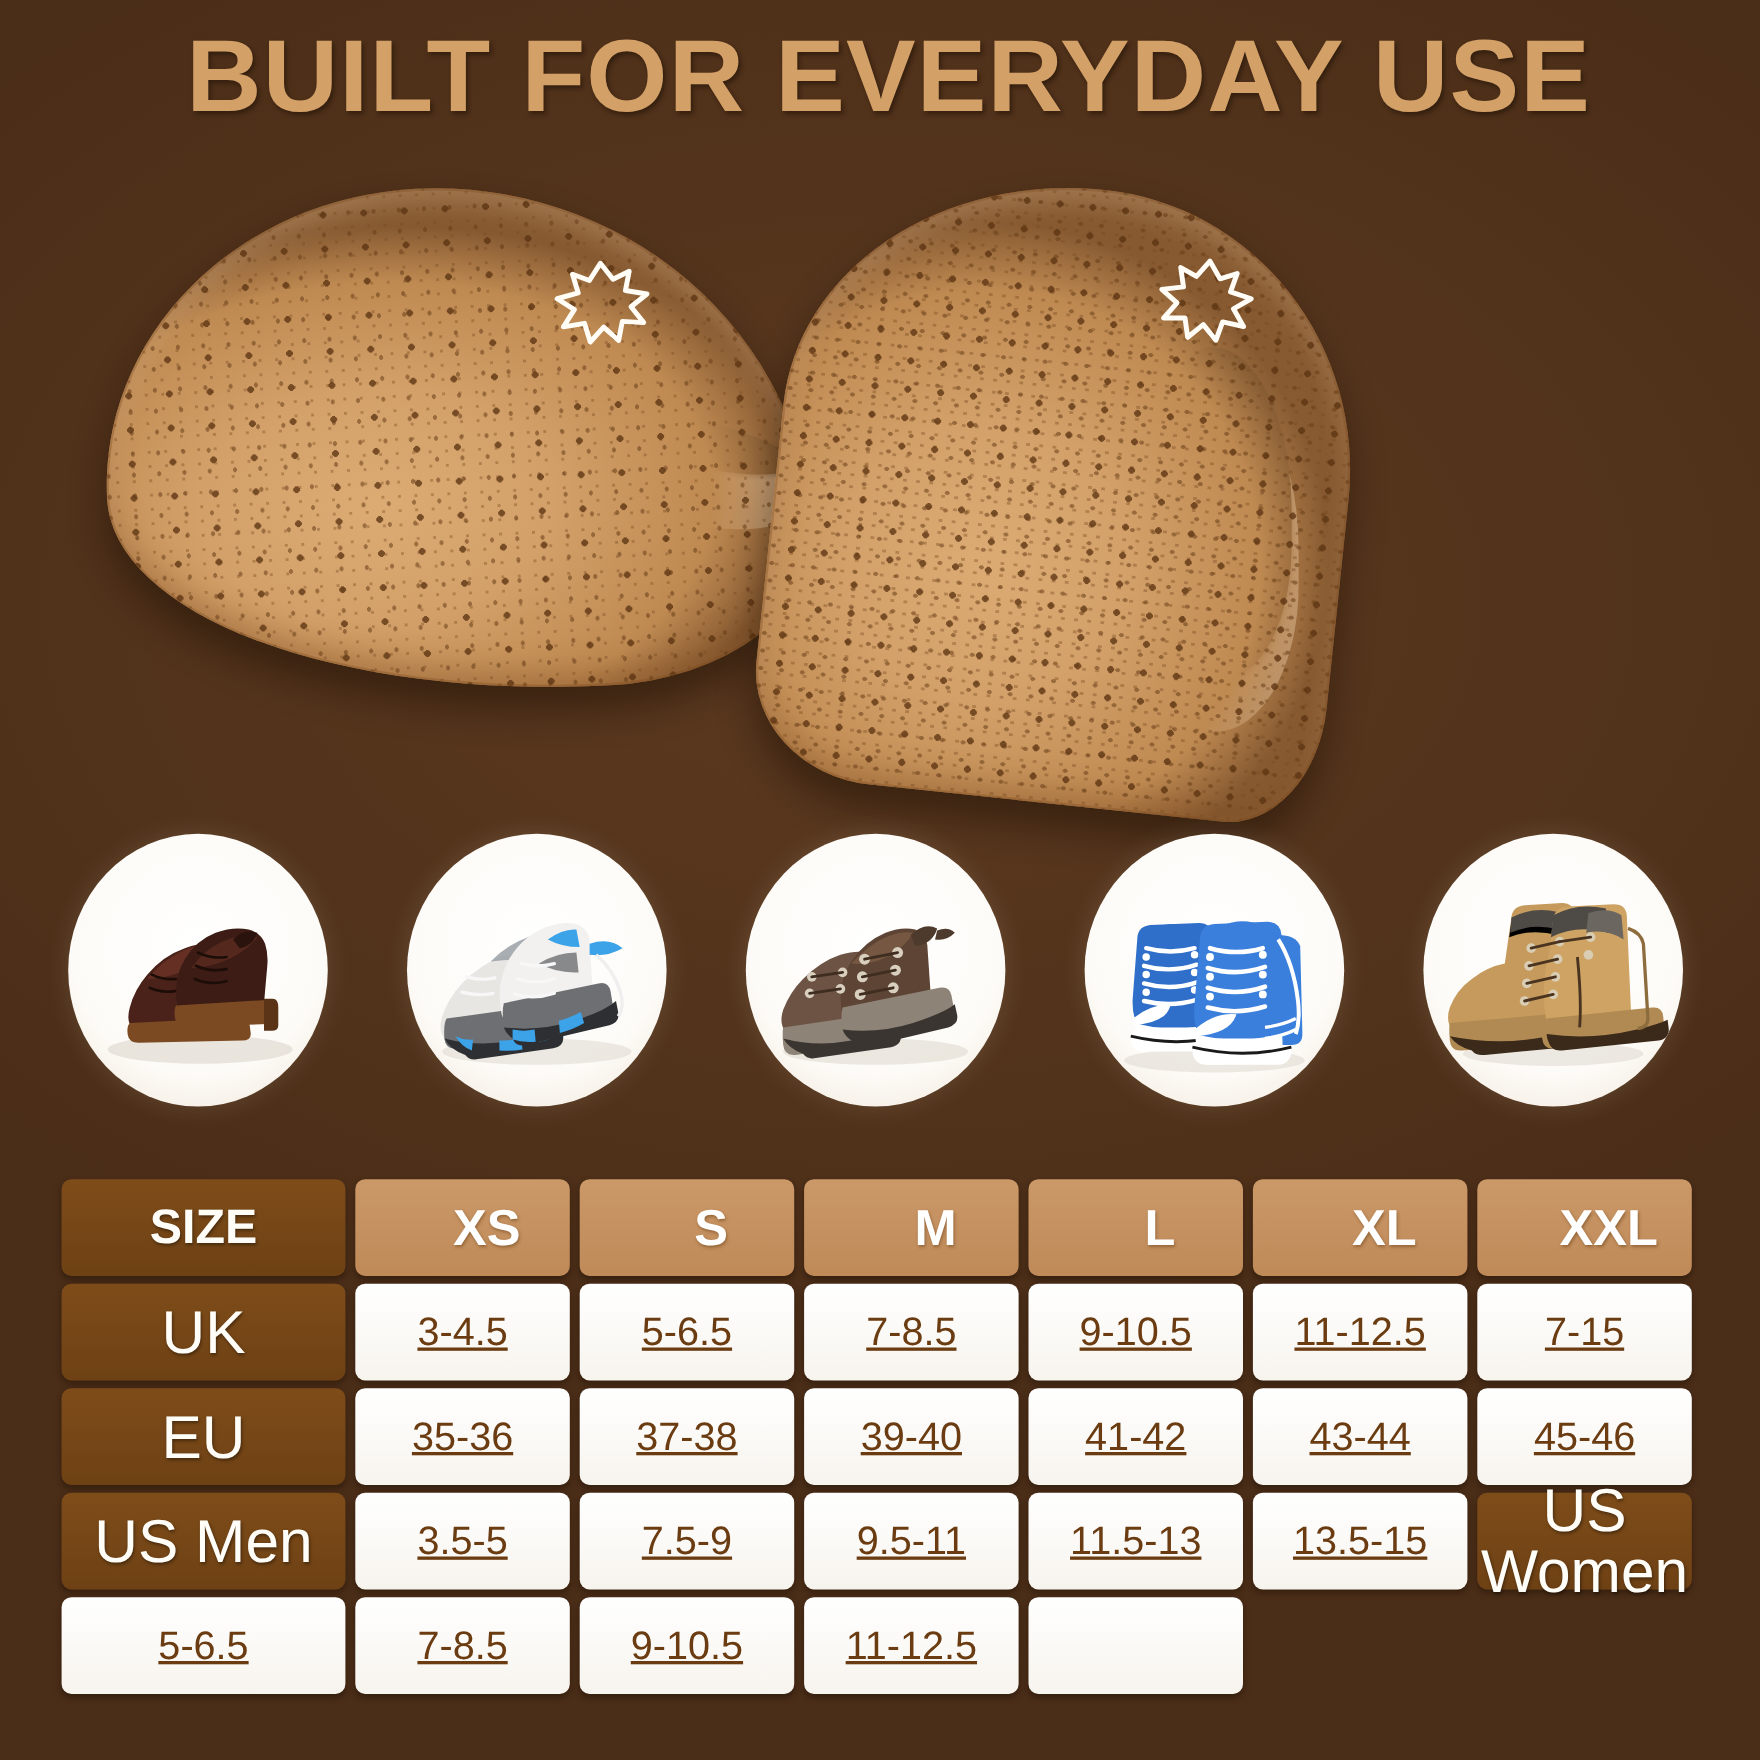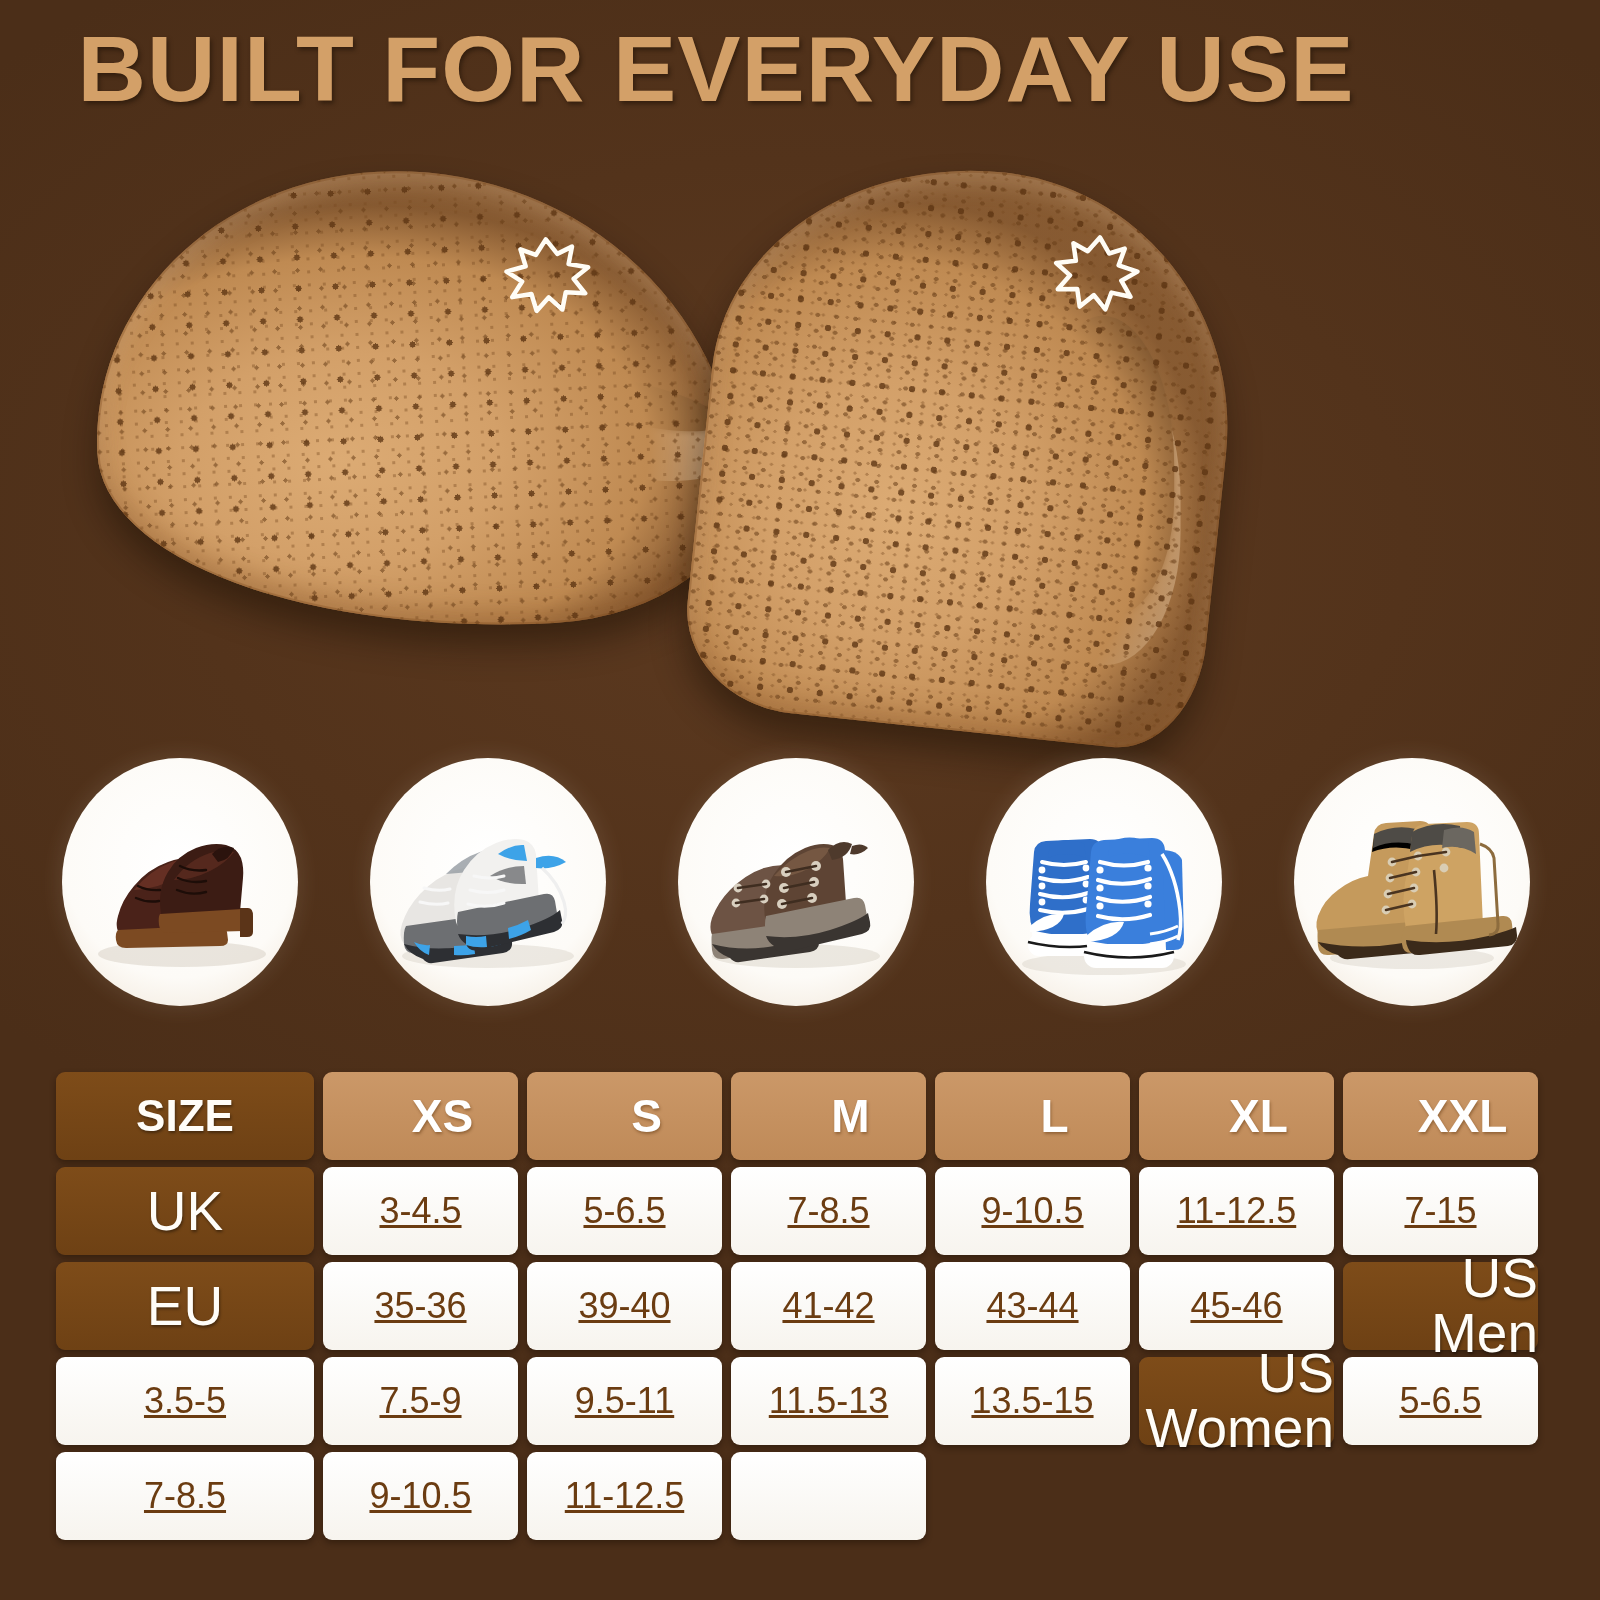--- a/index.html
+++ b/index.html
@@ -13,21 +13,21 @@
   .page {
     position:absolute; inset:0;
     background:
       radial-gradient(ellipse 1100px 700px at 50% 34%, #5d3a20 0%, #53331b 55%, #4b2e18 100%),
       #53331b;
   }
 
   
   .title-bar {
     position:absolute; top:16px; left:0; width:1432px;
-    text-align:center;
+    text-align:right;
   }
   .title-bar h1 {
     font-family:"Liberation Sans", sans-serif;
     font-size:93px;
     font-weight:bold;
     letter-spacing:1px;
     color:#d3a068;
     text-shadow:2px 3px 4px rgba(30,16,6,.55);
     transform:scaleX(1.02);
     white-space:nowrap;
@@ -114,21 +114,21 @@
     display:grid;
     grid-template-columns:258px repeat(6, 1fr);
     grid-auto-rows:88px;
     gap:7px 9px;
   }
   .cell {
     display:flex; align-items:center; justify-content:center;
     border-radius:9px;
     font-size:40px;
     line-height:1;
-    text-align:right;
+    text-align:center;
     box-shadow:0 3px 6px rgba(24,12,3,.42);
   }
   .cell.label-head {
     background:linear-gradient(180deg,#7e4c19,#6e4114);
     color:#fffdf8; font-weight:bold; font-size:44px;
     text-shadow:1px 2px 3px rgba(0,0,0,.4);
   }
   .cell.label {
     background:linear-gradient(180deg,#7e4c19,#6e4114);
     color:#fffdf8; font-size:55px;
@@ -387,20 +387,21 @@
     <div class="cell label">UK</div>
     <div class="cell value">3-4.5</div>
     <div class="cell value">5-6.5</div>
     <div class="cell value">7-8.5</div>
     <div class="cell value">9-10.5</div>
     <div class="cell value">11-12.5</div>
     <div class="cell value">7-15</div>
 
     <div class="cell label">EU</div>
     <div class="cell value">35-36</div>
+    <div class="cell value">37-38</div>
     <div class="cell value">39-40</div>
     <div class="cell value">41-42</div>
     <div class="cell value">43-44</div>
     <div class="cell value">45-46</div>
 
     <div class="cell label">US Men</div>
     <div class="cell value">3.5-5</div>
     <div class="cell value">7.5-9</div>
     <div class="cell value">9.5-11</div>
     <div class="cell value">11.5-13</div>

